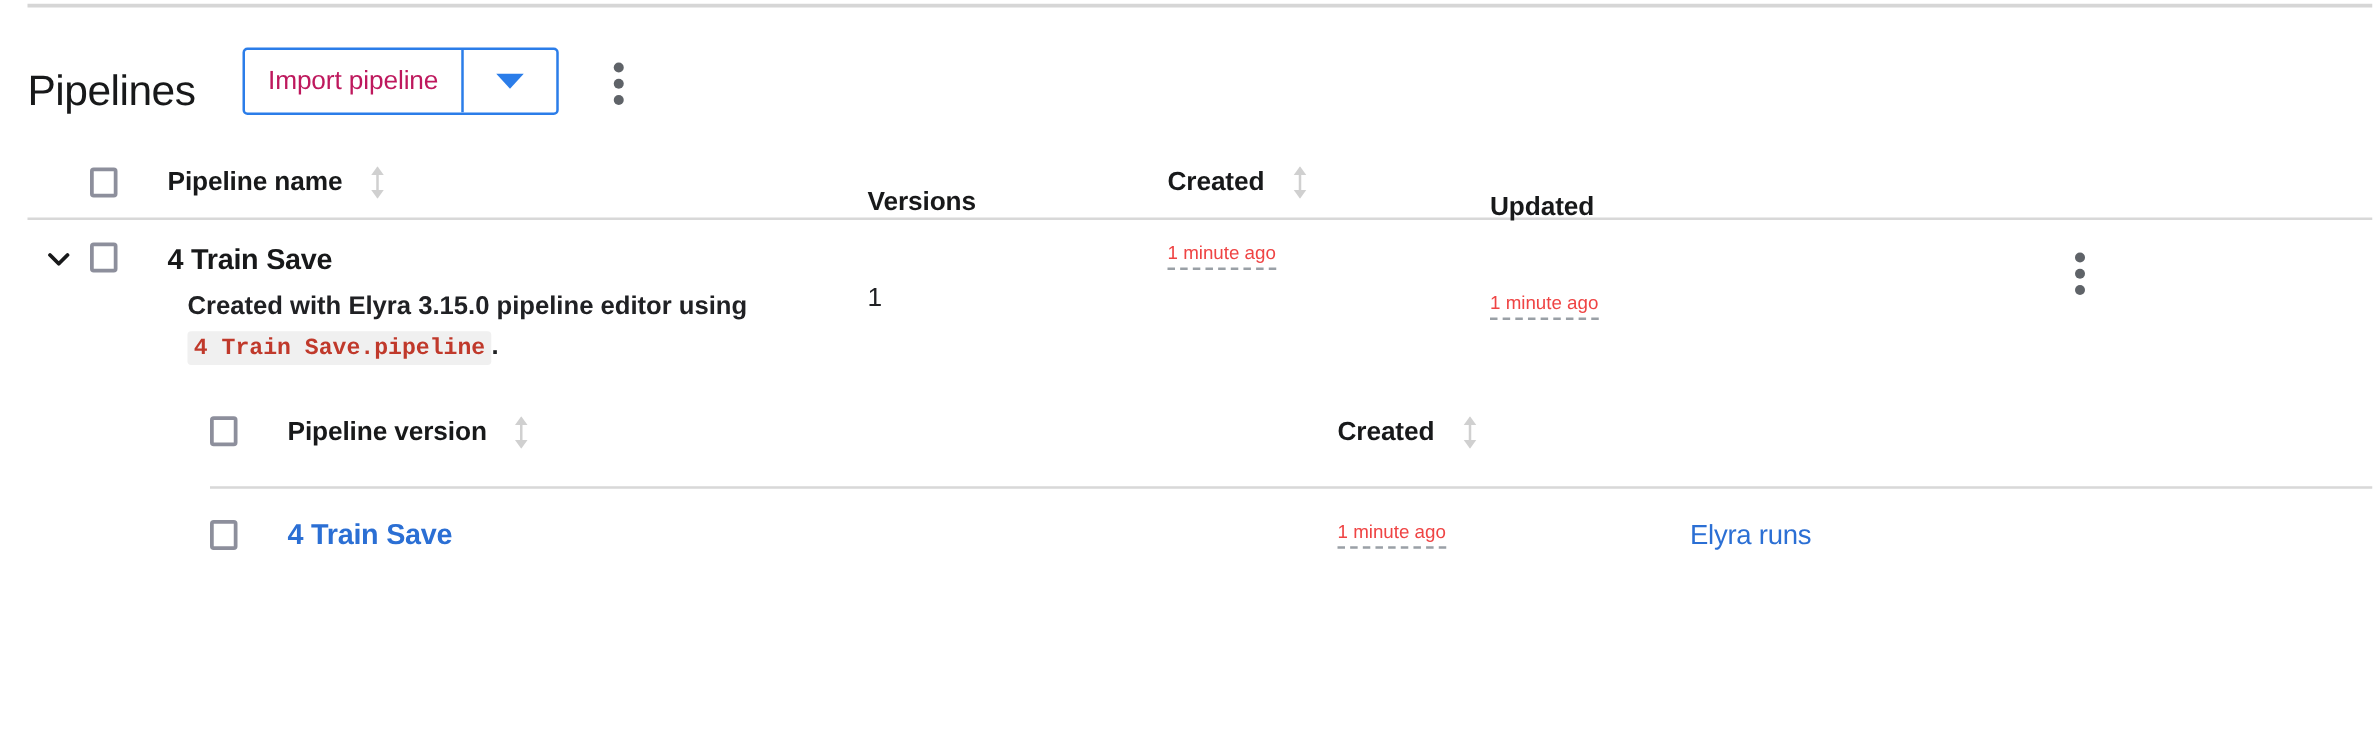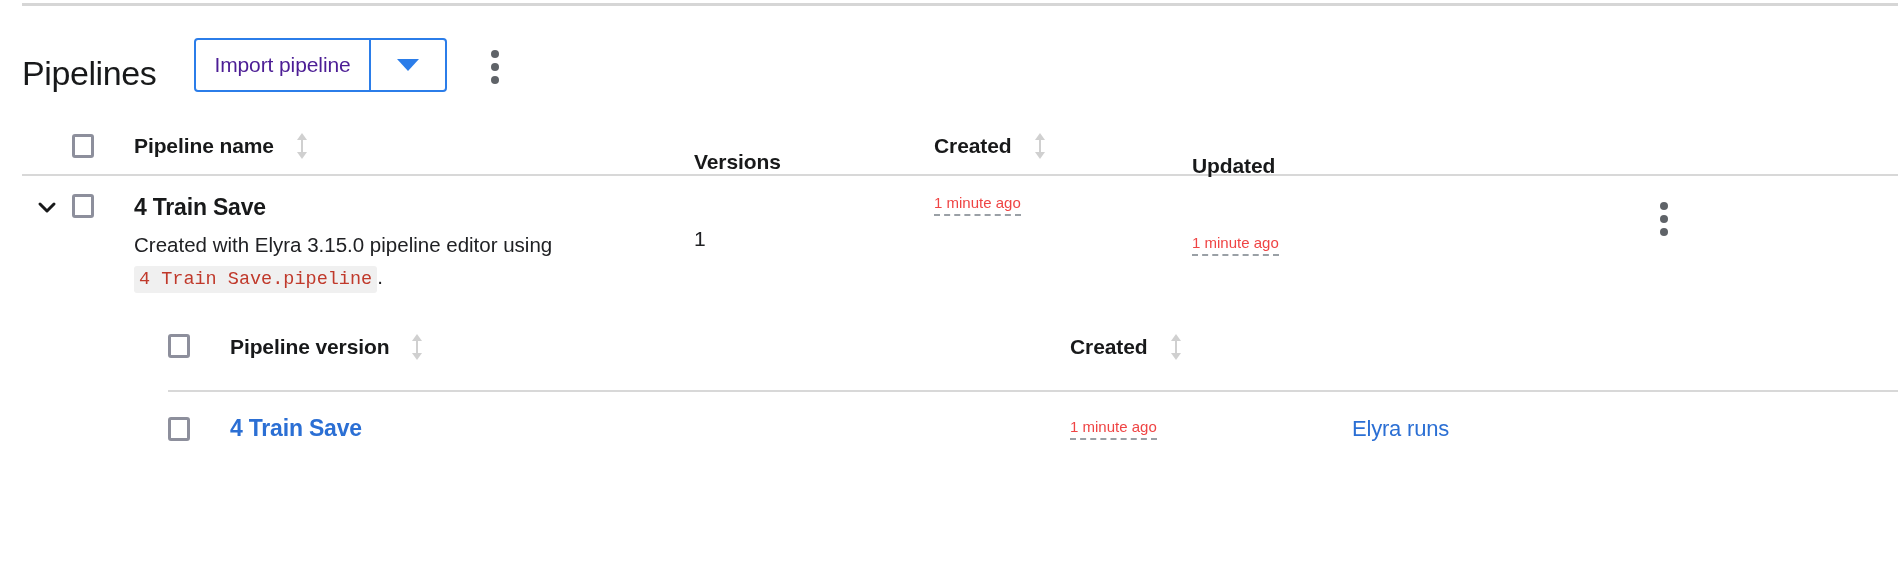--- a/index.html
+++ b/index.html
@@ -58,21 +58,21 @@
     border: 2px solid #2b7de9;
     border-radius: 4px;
     overflow: hidden;
     background: #fff;
   }
   .split-button .sb-main {
     display: flex;
     align-items: center;
     padding: 0 18px;
     font-size: 21px;
-    color: #4c1d95;
+    color: #be185d;
     background: transparent;
     border: none;
     font-family: inherit;
     cursor: pointer;
     white-space: nowrap;
     letter-spacing: -0.1px;
   }
   .split-button .sb-divider {
     width: 2px;
     background: #2b7de9;
@@ -197,22 +197,23 @@
     color: #18191a;
     letter-spacing: -0.2px;
     line-height: 1.15;
     white-space: nowrap;
   }
   .pipeline-desc {
     margin-top: 9px;
     font-size: 20.5px;
     line-height: 1.52;
     color: #202124;
-    font-weight: 400;
+    font-weight: 700;
     max-width: 530px;
+    margin-left: 16px;
   }
   code.inline-code {
     font-family: "Liberation Mono", monospace;
     font-size: 18.5px;
     color: #c0392b;
     background: #f0f0f0;
     border-radius: 3px;
     padding: 3px 5px;
     white-space: nowrap;
   }

